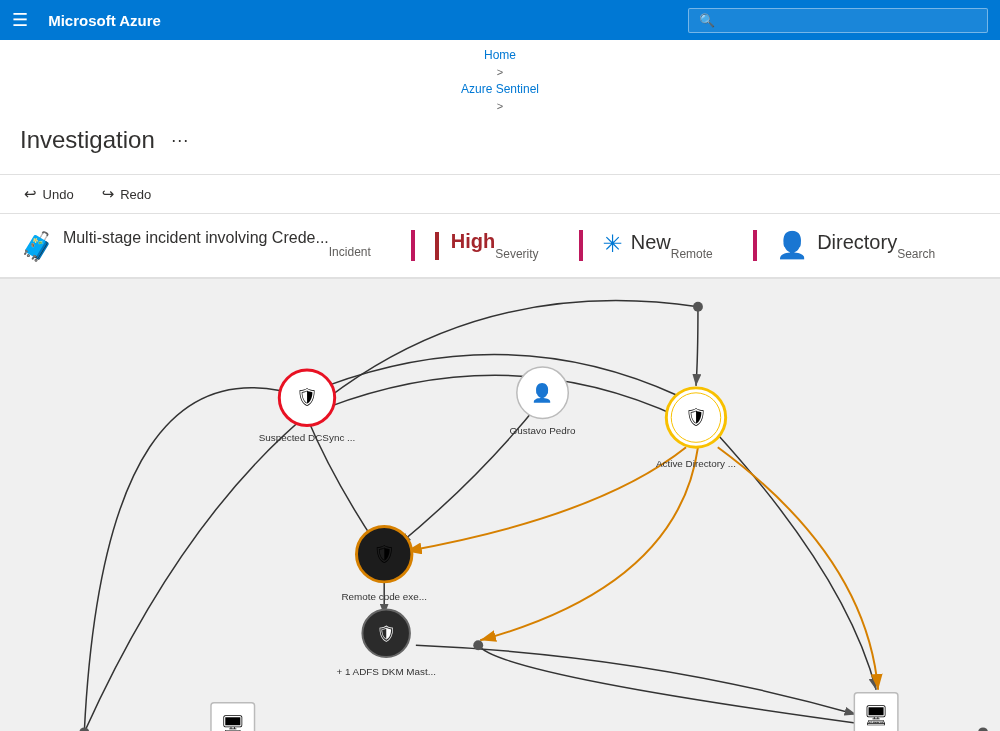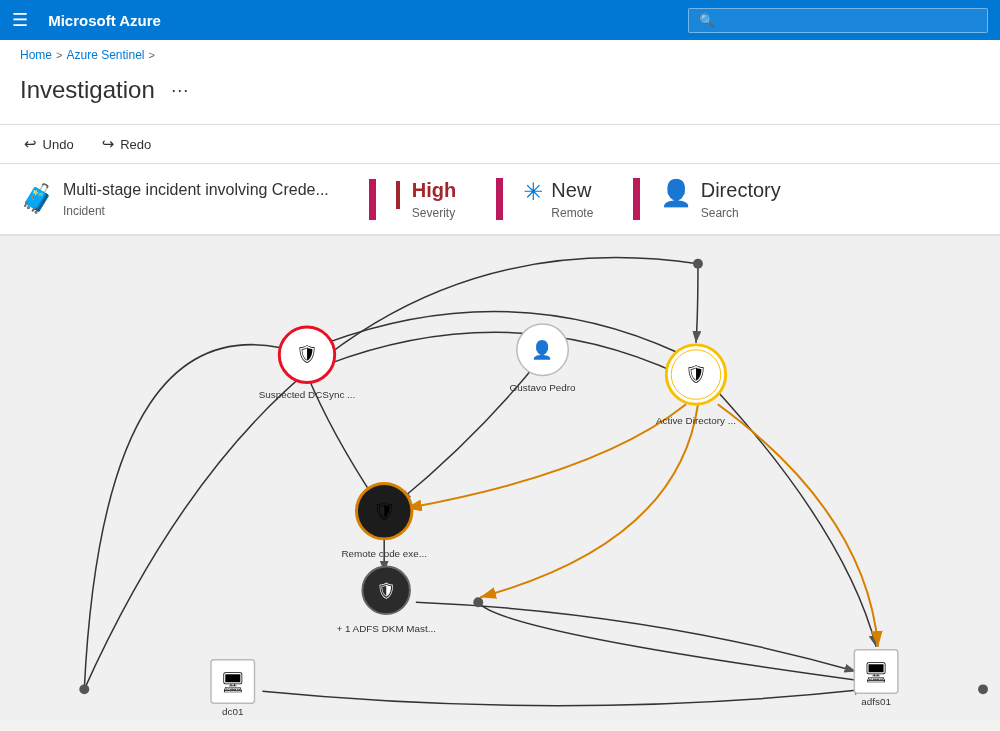--- a/index.html
+++ b/index.html
@@ -39,20 +39,21 @@
 
     
     .breadcrumb {
       padding: 8px 20px;
       font-size: 12px;
       color: #0078d4;
       display: flex;
       align-items: center;
       gap: 4px;
       background: white;
+      flex-direction: column;
     }
     .breadcrumb a { color: #0078d4; text-decoration: none; }
     .breadcrumb-sep { color: #666; font-size: 11px; }
 
     
     .page-header {
       background: white;
       padding: 6px 20px 20px;
       display: flex;
       align-items: center;
@@ -101,26 +102,26 @@
       border-bottom: 2px solid #e0e0e0;
     }
     .incident-item {
       display: flex;
       align-items: flex-start;
       gap: 8px;
       padding-right: 40px;
     }
     .incident-item + .incident-item {
       padding-left: 20px;
-      border-left: 7px solid #be185d;
+      border-left: 4px solid #be185d;
     }
     .incident-icon { font-size: 28px; margin-top: 2px; }
-    .incident-info { display: flex; flex-direction: column; }
+    .incident-info { display: flex; flex-direction: row; }
     .incident-value { font-size: 20px; font-weight: 400; color: #323130; line-height: 1.2; }
-    .incident-label { font-size: 12px; color: #605e5c; margin-top: 4px; }
+    .incident-label { font-size: 12px; color: #605e5c; margin-top: 17px; }
     .severity-high { color: #a4262c; font-weight: 600; font-size: 20px; }
     .severity-bar {
       width: 4px;
       height: 28px;
       background: #a4262c;
       margin-right: 4px;
       margin-top: 2px;
     }
 
     

